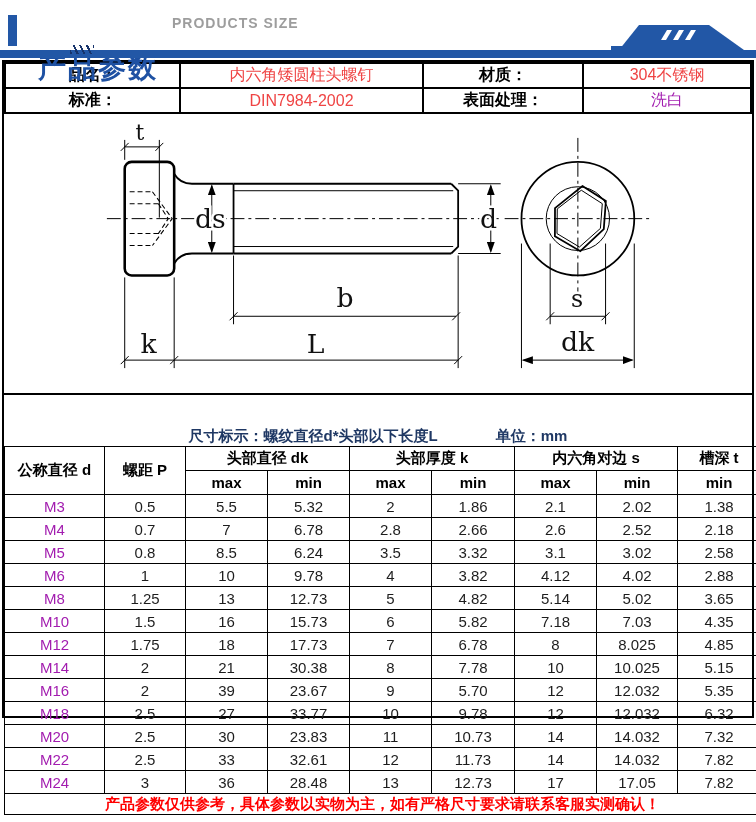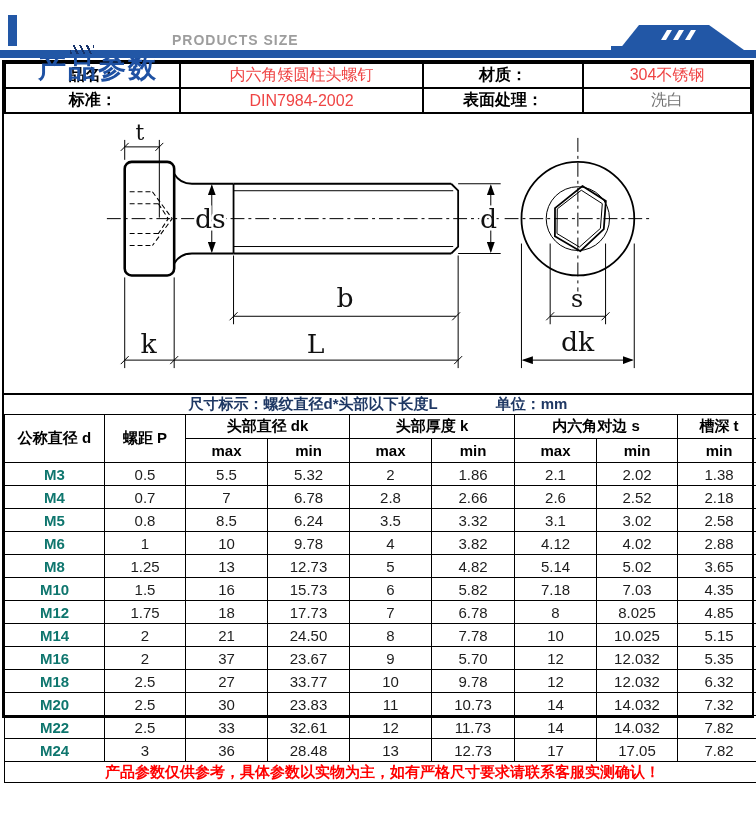--- a/index.html
+++ b/index.html
@@ -5,40 +5,40 @@
   * { box-sizing: border-box; }
   html,body { margin:0; padding:0; }
   body {
     width:756px; height:822px; background:#fff; overflow:hidden;
     font-family:"Liberation Sans", sans-serif; color:#111;
   }
   
   .header { position:relative; height:60px; background:#fff; }
   .accent-block { position:absolute; left:8px; top:15px; width:9px; height:31px; background:#2257a6; }
   .title { position:absolute; left:38px; top:10px; font-size:28px; font-weight:bold; color:#1e51a3; letter-spacing:2px;margin-top:39px; }
-  .subtitle { position:absolute; left:172px; top:32px; font-size:14px; font-weight:bold; color:#9d9d9d; letter-spacing:1px; }
+  .subtitle { position:absolute; left:172px; top:15px; font-size:14px; font-weight:bold; color:#9d9d9d; letter-spacing:1px; }
   .header-bar { position:absolute; left:0; right:0; top:50px; height:8px; background:#2257a6; }
   .decor-slashes { position:absolute; left:70px; top:45px; width:24px; height:9px;
     background:repeating-linear-gradient(65deg, #16336b 0 2px, transparent 2px 6px); }
   .flag { position:absolute; right:3px; top:22px; }
   
   .sheet { margin:0 2px; height:658px; border:2px solid #000; display:flex; flex-direction:column; background:#fff; }
   table { border-collapse:collapse; width:100%; table-layout:fixed; }
   .info-table td { border:2px solid #000; height:25px; text-align:center; font-size:16px; color:#ef4444; }
   .info-table .lbl { font-weight:bold; color:#000; }
-  .info-table .finish { color:#737373; }
+  .info-table .finish { color:#a21caf; }
   .drawing-box { height:281px; border-bottom:2px solid #000; }
   .drawing-box svg { display:block; width:100%; height:281px; }
   .note-row { height:25px; display:flex; align-items:center; justify-content:center; gap:58px;
-    color:#1f3864; font-weight:bold; font-size:15px; }
+    color:#1f3864; font-weight:bold; font-size:15px;margin-top:32px; }
   .size-table { flex:1; }
   .size-table th, .size-table td { border:1.5px solid #000; text-align:center; padding:0; }
   .size-table th { font-size:15px; font-weight:bold; color:#000; height:24px; }
   .size-table td { font-size:15px; color:#1d1d1d; height:23px; }
-  .size-table td.bold { font-weight:bold; color:#0f766e; }
+  .size-table td.bold { font-weight:normal; color:#a21caf; }
   .size-table tfoot td { color:#ff0000; font-weight:bold; font-size:15px; height:21px; }
   
   .thick { stroke:#000; stroke-width:2.6; fill:none; }
   .med   { stroke:#000; stroke-width:1.8; fill:none; }
   .thin  { stroke:#000; stroke-width:1; fill:none; }
   .dash  { stroke:#000; stroke-width:1.1; fill:none; stroke-dasharray:5 3; }
   .cline { stroke:#000; stroke-width:1; fill:none; stroke-dasharray:14 4 3 4; }
   .dimlabel { font-family:"DejaVu Serif", serif; fill:#111; paint-order:stroke; stroke:#fff; stroke-width:5px; }
 </style>
 </head>
@@ -280,31 +280,31 @@
           <td>7</td>
           <td>6.78</td>
           <td>8</td>
           <td>8.025</td>
           <td>4.85</td>
         </tr>
         <tr>
           <td class="bold">M14</td>
           <td>2</td>
           <td>21</td>
-          <td>24.50</td>
+          <td>30.38</td>
           <td>8</td>
           <td>7.78</td>
           <td>10</td>
           <td>10.025</td>
           <td>5.15</td>
         </tr>
         <tr>
           <td class="bold">M16</td>
           <td>2</td>
-          <td>37</td>
+          <td>39</td>
           <td>23.67</td>
           <td>9</td>
           <td>5.70</td>
           <td>12</td>
           <td>12.032</td>
           <td>5.35</td>
         </tr>
         <tr>
           <td class="bold">M18</td>
           <td>2.5</td>

